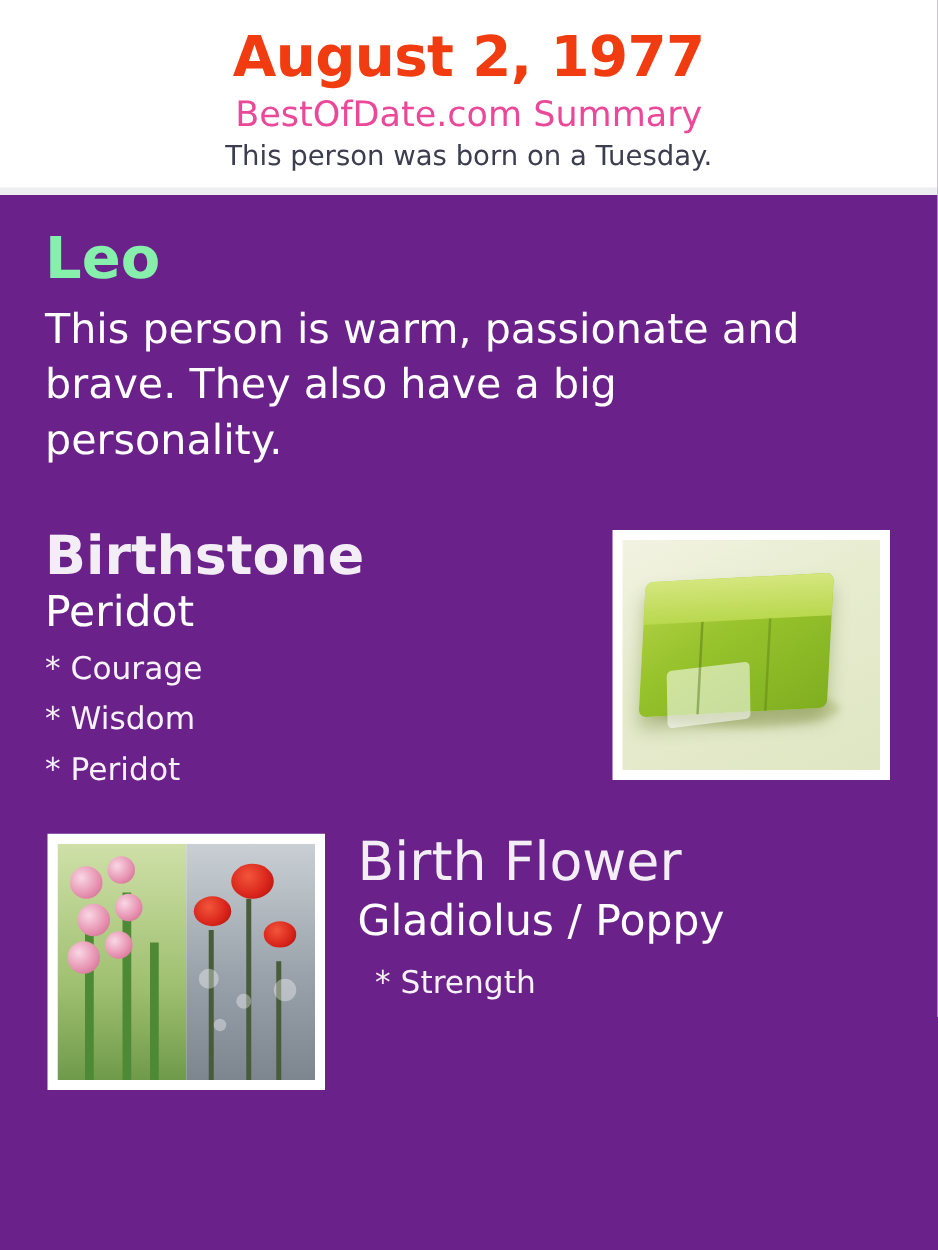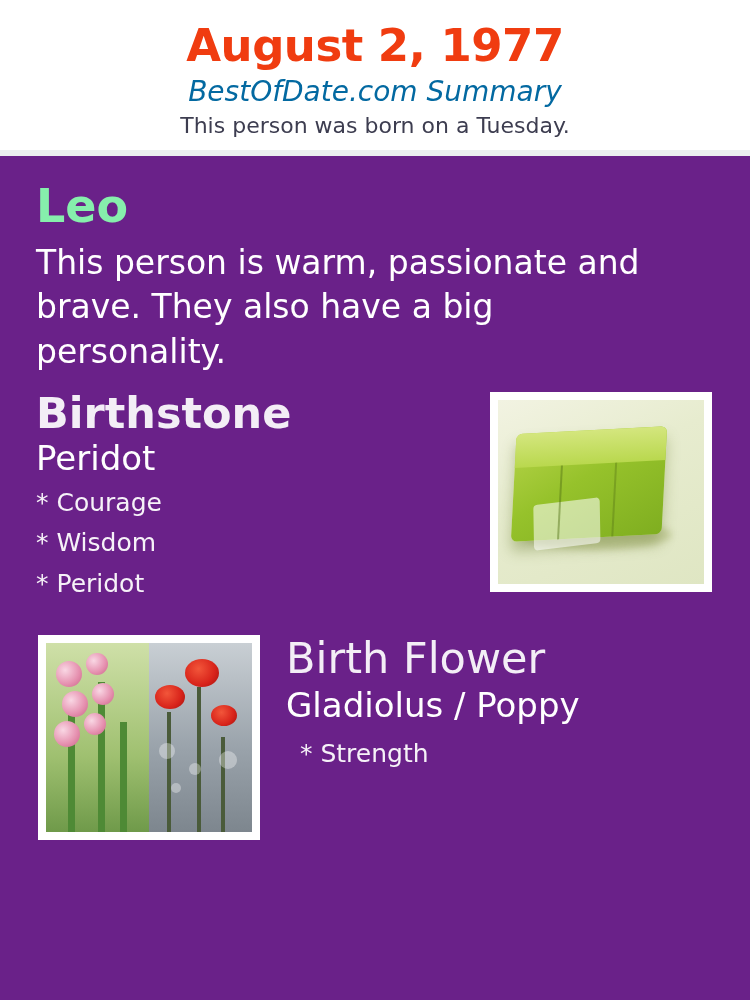--- a/index.html
+++ b/index.html
@@ -29,25 +29,24 @@
   }
   .header-date {
     color: #f03c10;
     font-size: 45px;
     font-weight: bold;
     line-height: 1.05;
     letter-spacing: -0.5px;
     margin: 0 0 8px 0;
   }
   .header-sub {
-    color: #0369a1;
+    color: #ec4899;
     font-size: 28px;
     line-height: 1.1;
     margin: 4px 0 6px 0;
-    font-style: italic;
   }
   .header-note {
     color: #3d3d50;
     font-size: 22px;
     line-height: 1.1;
     margin: 0;
   }
   .header-rule {
     height: 6px;
     background: #eceef0;
@@ -73,21 +72,21 @@
   .sign-desc {
     font-size: 33px;
     line-height: 1.35;
     color: #ffffff;
     margin: 0;
     max-width: 650px;
   }
 
   
   .stone-block {
-    margin-top: 16px;
+    margin-top: 48px;
     position: relative;
     min-height: 215px;
   }
   .stone-text {
     width: 430px;
   }
   .block-title {
     font-size: 43px;
     font-weight: bold;
     color: #f3eef6;

